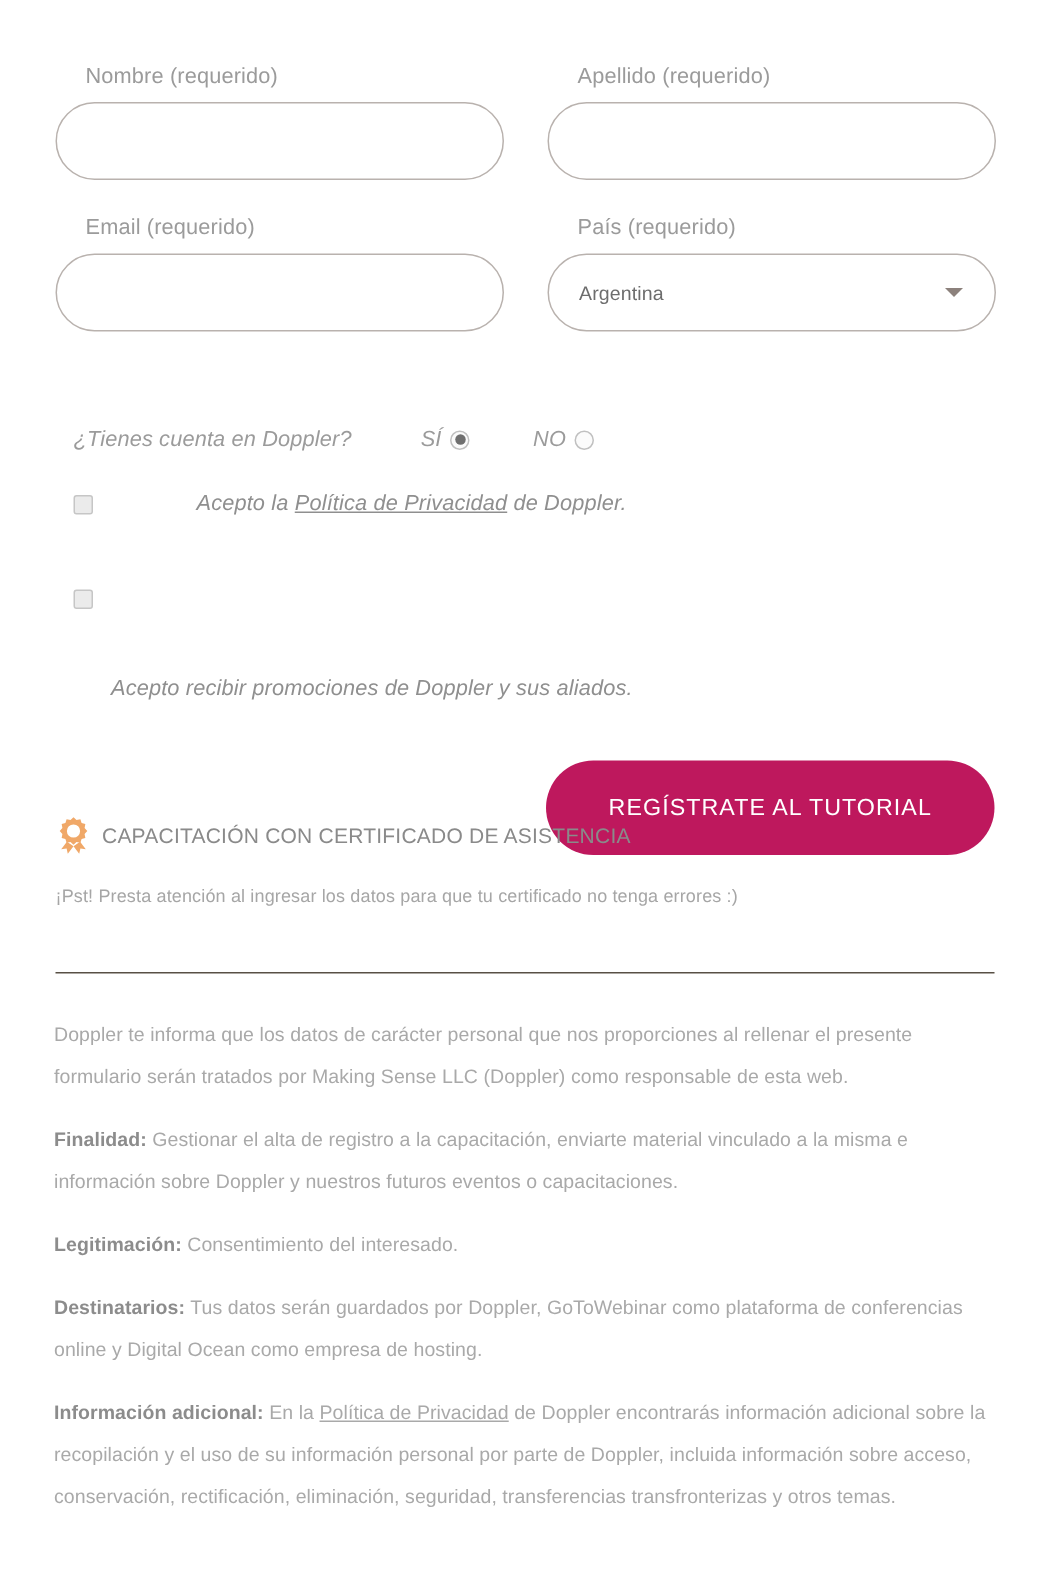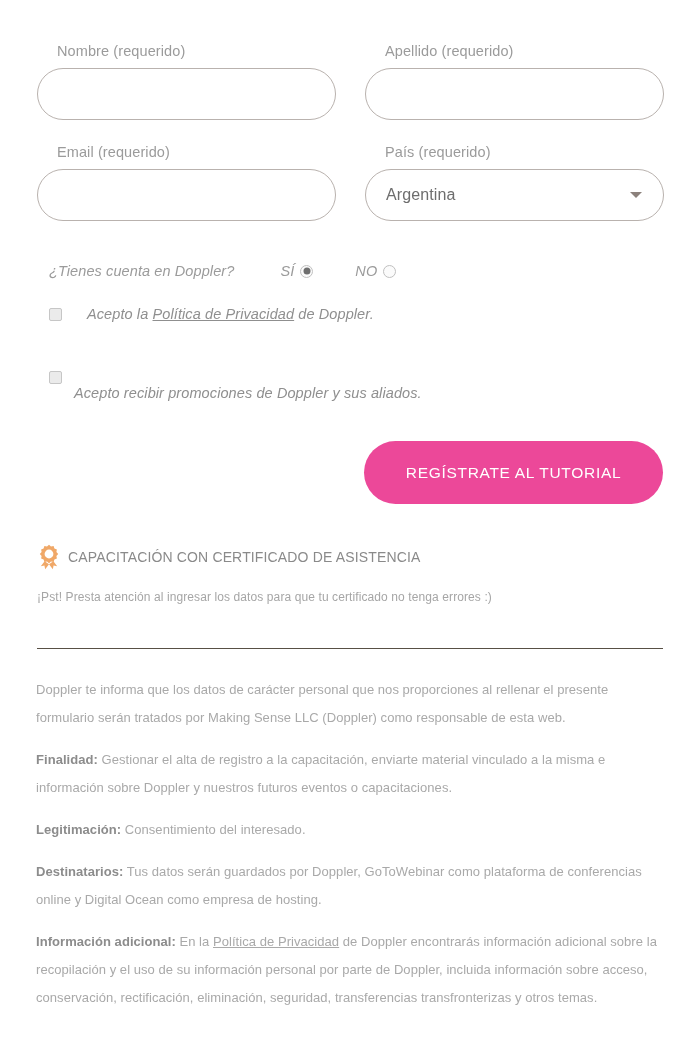--- a/index.html
+++ b/index.html
@@ -74,41 +74,41 @@
   }
   .select-display {
     display: flex;
     align-items: center;
     width: 299px;
     height: 52px;
     border: 1px solid #b9b2ae;
     border-radius: 26px;
     background: #ffffff;
     padding: 0 20px;
-    font-size: 16px;
+    font-size: 13px;
     color: #6d6d6d;
     letter-spacing: 0.1px;
   }
   .caret {
     position: absolute;
     right: 22px;
     top: 50%;
     transform: translateY(-50%);
     width: 0;
     height: 0;
     border-left: 6px solid transparent;
     border-right: 6px solid transparent;
     border-top: 6px solid #8c817c;
   }
 
   
   .radio-row {
     display: flex;
     align-items: flex-start;
-    margin-top: 42px;
+    margin-top: 64px;
     padding-left: 12px;
   }
   .radio-question {
     font-style: italic;
     font-size: 14.5px;
     color: #9b9b9b;
     letter-spacing: 0.1px;
   }
   .radio-opt {
     display: flex;
@@ -140,20 +140,21 @@
     width: 7px; height: 7px;
     border-radius: 50%;
     background: #6f6f6f;
   }
 
   
   .check-row {
     display: flex;
     align-items: flex-start;
     padding-left: 12px;
+    gap: 44px;
   }
   .check-row.r1 { margin-top: 26px; }
   .check-row.r2 { margin-top: 44px; flex-direction: column; }
   .cbox {
     width: 13px;
     height: 13px;
     border-radius: 2px;
     border: 1px solid #c6c6c6;
     background: #ebebeb;
     flex: 0 0 13px;
@@ -176,21 +177,21 @@
   .btn-row {
     display: flex;
     justify-content: flex-end;
     margin-top: 38px;
   }
   .submit-btn {
     width: 299px;
     height: 63px;
     border: none;
     border-radius: 32px;
-    background: #ec4899;
+    background: #be185d;
     color: #ffffff;
     font-family: "Liberation Sans", sans-serif;
     font-size: 15.5px;
     letter-spacing: 0.7px;
     cursor: pointer;
   }
 
   
   .cert-block {
     position: absolute;

